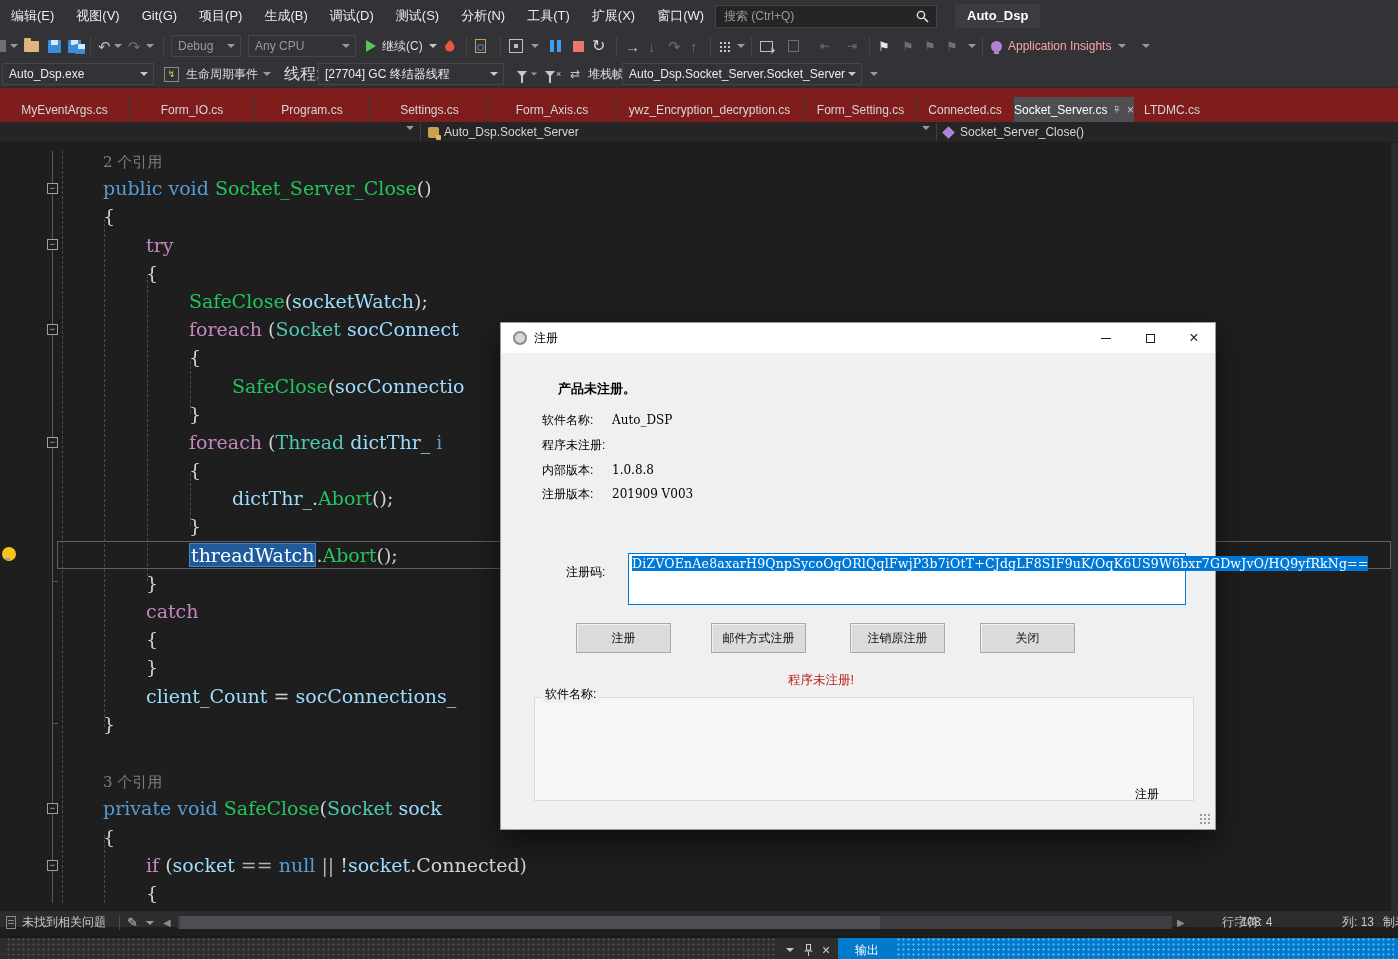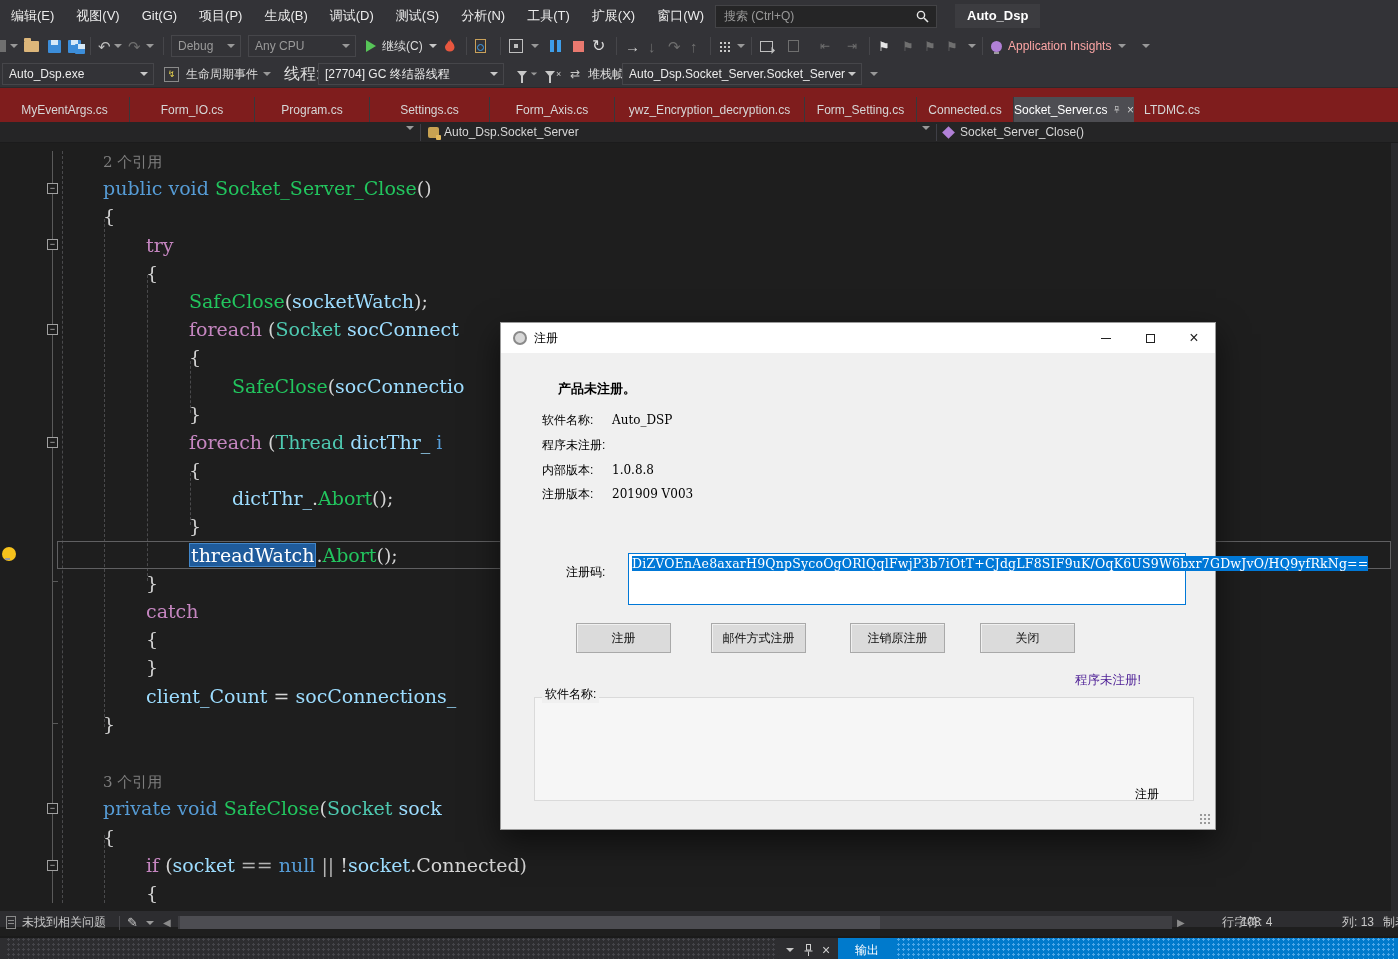--- a/index.html
+++ b/index.html
@@ -85,21 +85,21 @@
   .dlg-title-text { margin-left:7px; font-size:12px; color:#000; }
   .dlg-btn { position:absolute; top:0; width:44px; height:30px; display:flex; align-items:center; justify-content:center; color:#222; }
   .max-sq { width:9px; height:9px; border:1px solid #222; }
   .min-dash { width:10px; height:1px; background:#222; }
   .dlg-label { position:absolute; color:#000; }
   .dlg-value { position:absolute; font-family:"DejaVu Serif","Liberation Serif",serif; font-size:12px; color:#000; white-space:nowrap; }
   .reg-box { position:absolute; left:127px; top:230px; width:558px; height:52px; background:#FFF; border:1px solid #0078D7; padding:2px 3px; }
   .reg-sel { display:inline; background:#0078D7; color:#FFF; font-family:"DejaVu Serif","Liberation Serif",serif; font-size:12.5px; white-space:nowrap; letter-spacing:.2px; }
   .win-btn { position:absolute; top:300px; width:95px; height:30px; background:#DBDBDB; border:1px solid #A9A9A9;
              box-shadow:inset 1px 1px 0 #F0F0F0; display:flex; align-items:center; justify-content:center; font-size:12px; color:#111; }
-  .warn { position:absolute; left:0; top:349px; width:640px; text-align:right; color:#4c1d95; font-size:12.5px; }
+  .warn { position:absolute; left:0; top:349px; width:640px; text-align:center; color:#b91c1c; font-size:12.5px; }
   .groupbox { position:absolute; left:33px; top:374px; width:660px; height:104px; background:#F6F6F6; border:1px solid #DADADA; }
   .group-reg { position:absolute; left:600px; top:88px; font-size:12px; color:#000; }
   .grip { position:absolute; right:4px; bottom:4px; width:12px; height:12px;
           background-image:radial-gradient(#9A9A9A 1.2px, transparent 1.4px); background-size:4px 4px; background-position:bottom right; }
 
   
   .edstatus { left:0; top:911px; width:1398px; height:16px; background:#2D2D30; color:#C8C8C8; font-size:12px; }
   .edstatus .it { position:absolute; top:0; height:23px; display:flex; align-items:center; }
   .doc-icon { width:10px; height:13px; border:1px solid #8A8A8A; position:relative; }
   .doc-icon:before { content:""; position:absolute; left:1px; top:3px; width:6px; height:1px; background:#8A8A8A; box-shadow:0 3px 0 #8A8A8A; }

